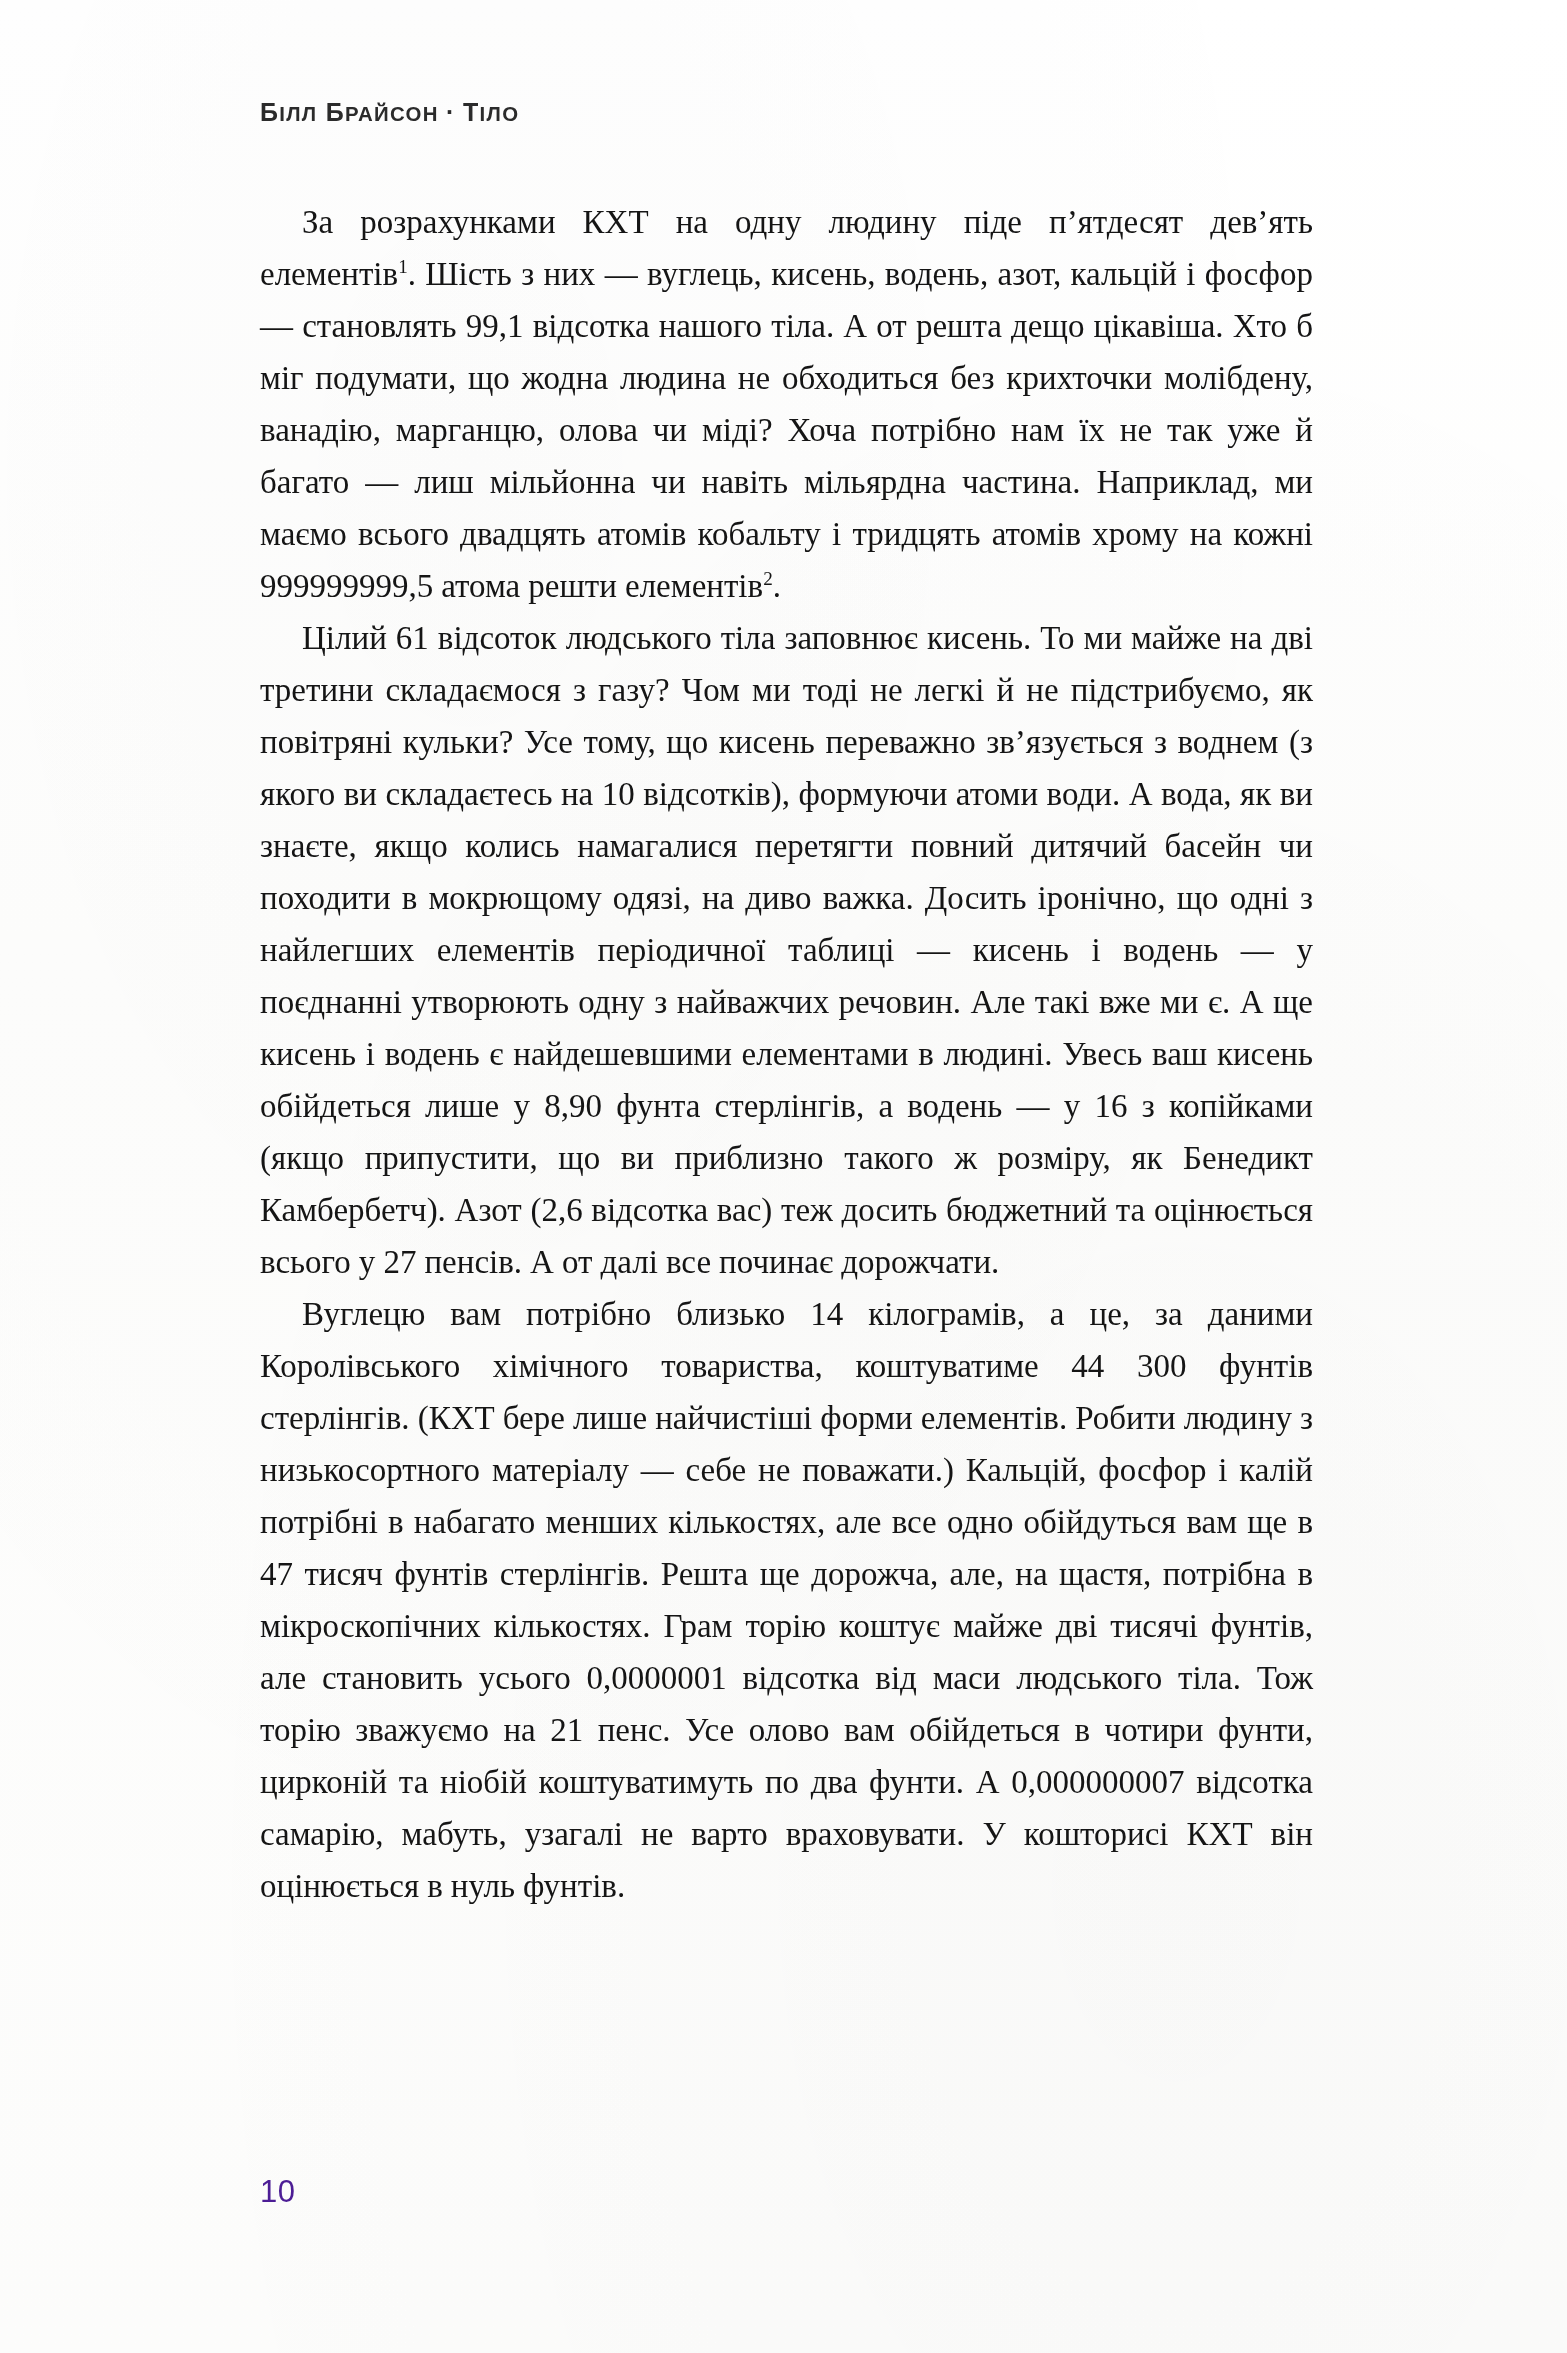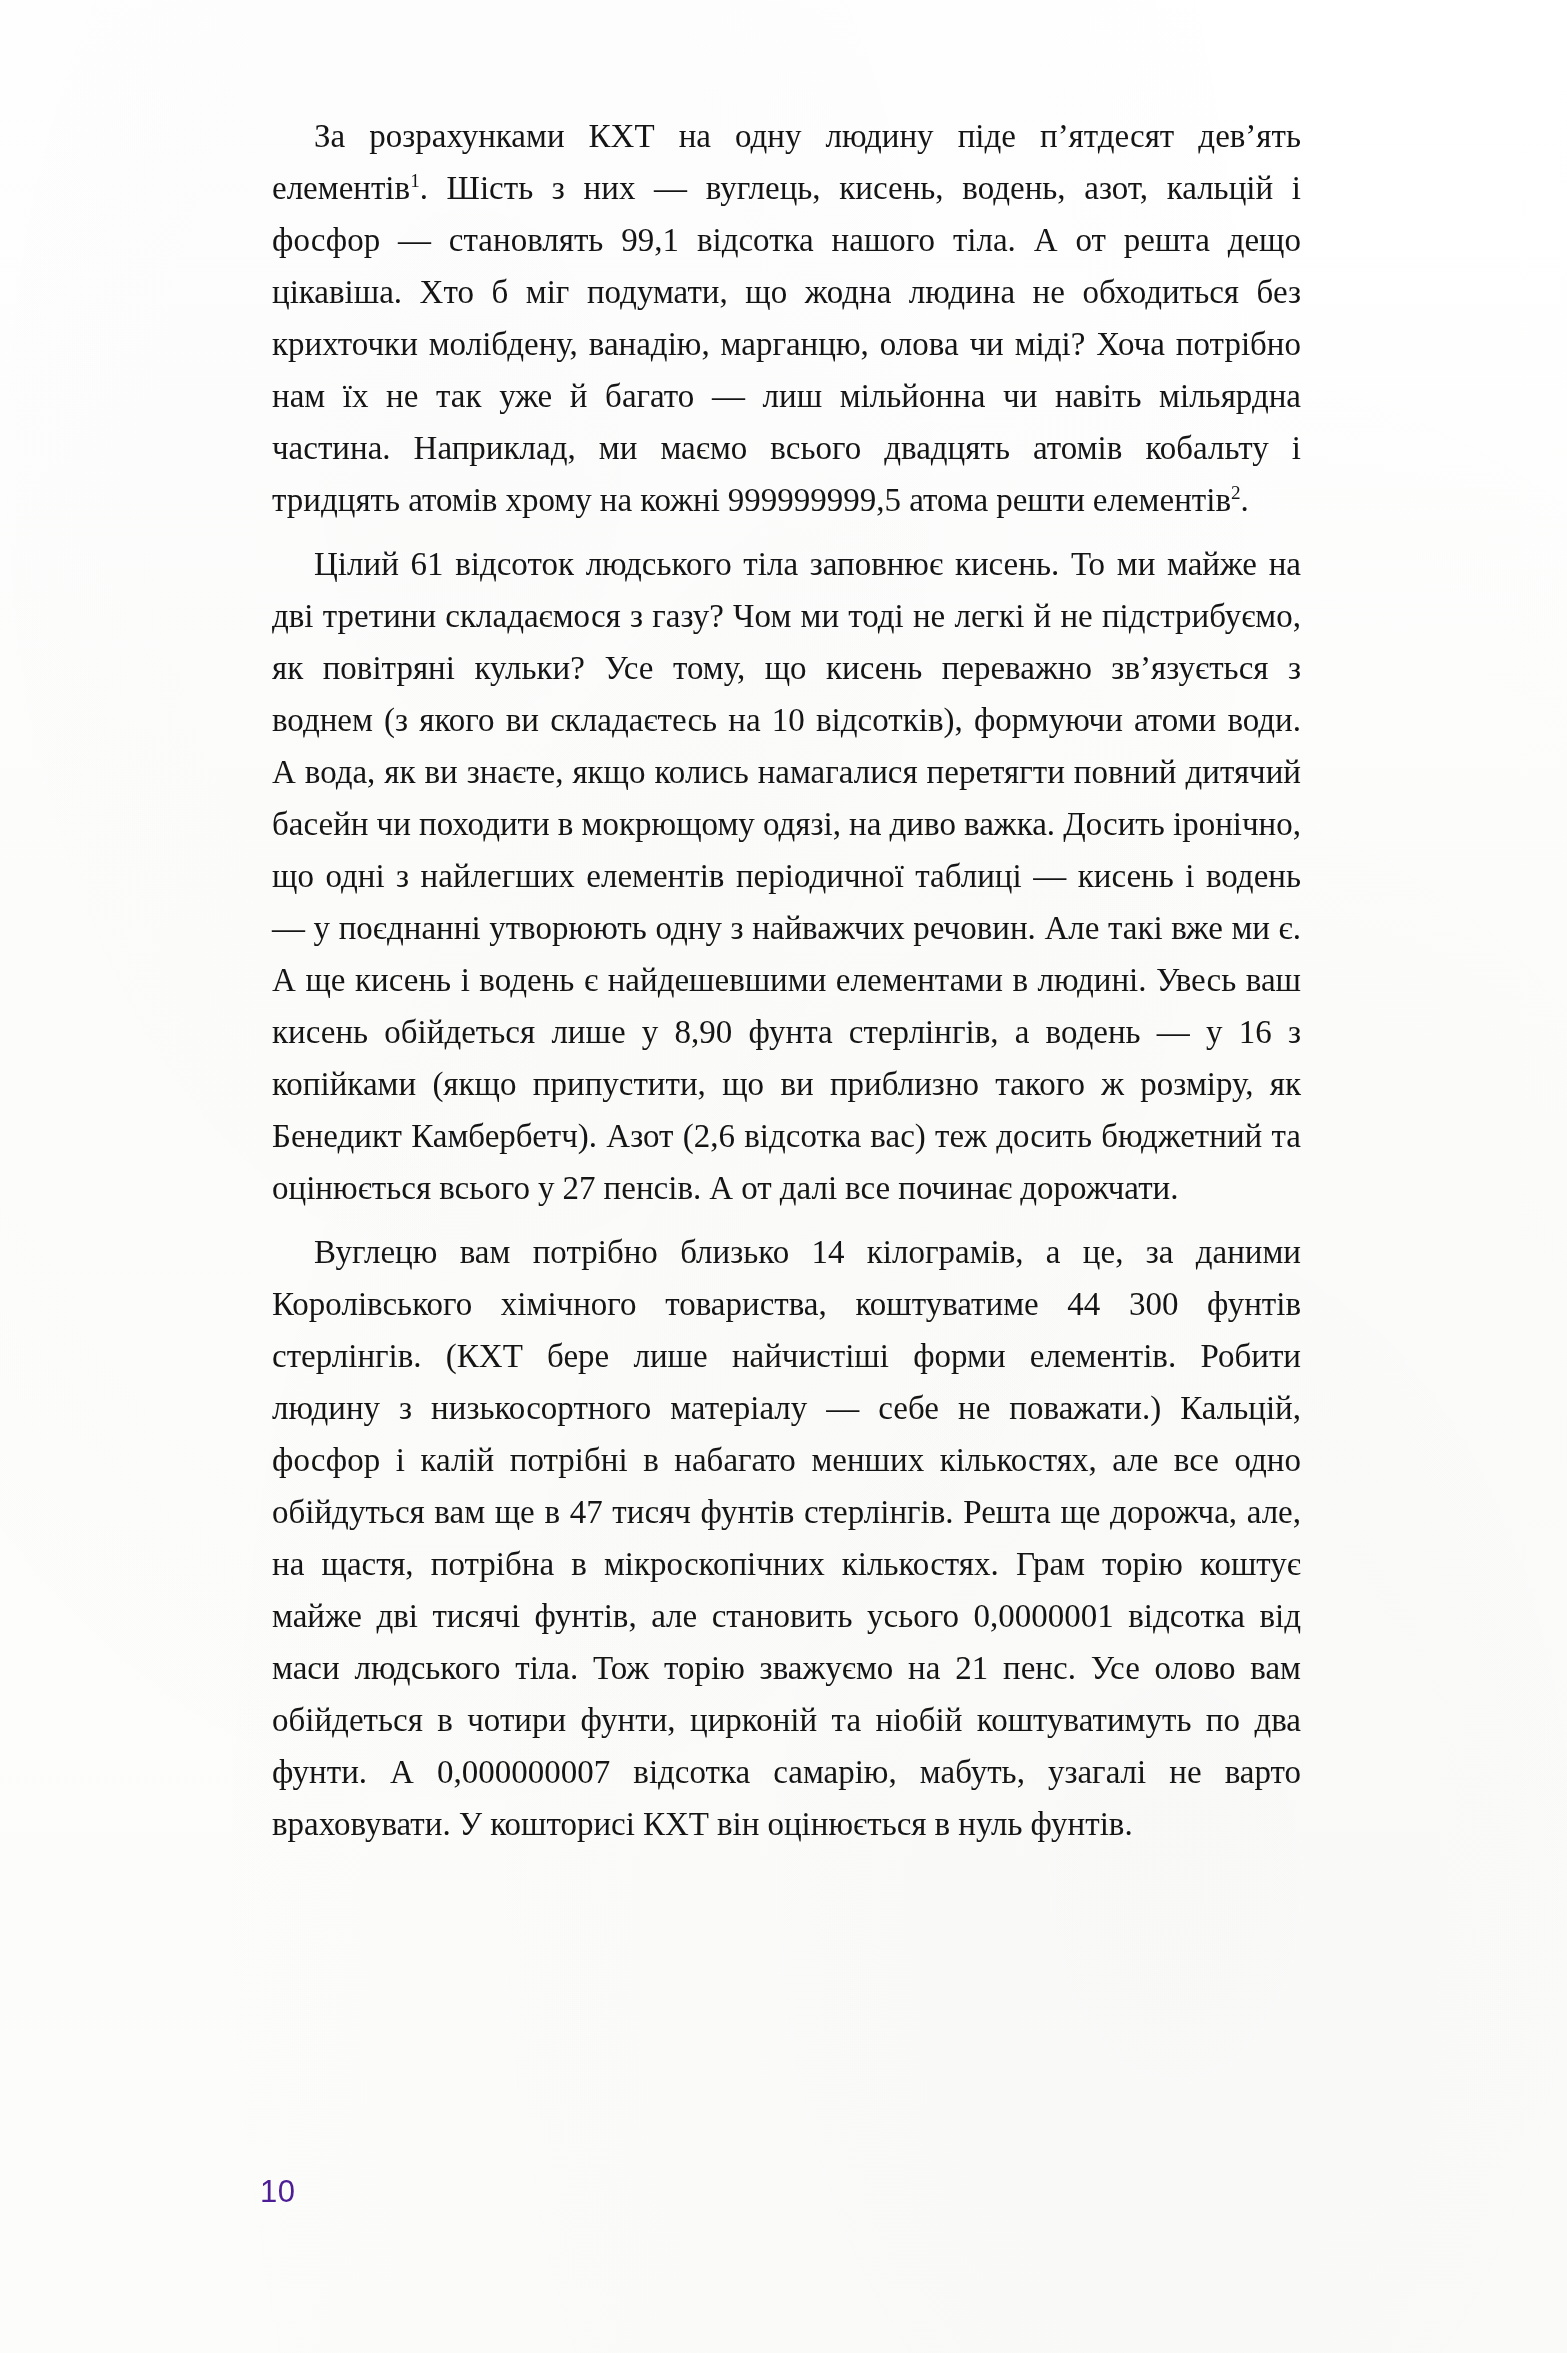--- a/index.html
+++ b/index.html
@@ -63,21 +63,21 @@
     line-height: 52px;
     text-align: justify;
     text-justify: inter-word;
     -webkit-hyphens: manual;
     hyphens: manual;
     word-spacing: -0.2px;
     color: #151515;
   }
 
   .body-copy p {
-    margin: 12px;
+    margin: 0;
     text-indent: 42px;
   }
 
   sup {
     font-size: 0.58em;
     vertical-align: super;
     line-height: 0;
   }
 
   .folio {
@@ -90,20 +90,23 @@
     letter-spacing: 0.4px;
   }
 </style>
 </head>
 <body>
 
 <div class="page">
 
   <div class="text-block">
 
+    <div class="running-head">
+      <span>Б<span class="rh-small">ІЛЛ</span> Б<span class="rh-small">РАЙСОН</span></span><span class="rh-dot">·</span><span>Т<span class="rh-small">ІЛО</span></span>
+    </div>
 
     <div class="body-copy">
 
       <p><span>За розрахунками КХТ на одну людину піде п’ятдесят дев’ять елементів</span><sup>1</sup><span>. Шість з них — вуглець, кисень, водень, азот, кальцій і фосфор — становлять 99,1 відсотка нашого тіла. А от решта дещо цікавіша. Хто б міг подумати, що жодна людина не обходиться без крихточки молібдену, ванадію, марганцю, олова чи міді? Хоча потрібно нам їх не так уже й багато — лиш мільйонна чи навіть мільярдна частина. Наприклад, ми маємо всього двадцять атомів кобальту і тридцять атомів хрому на кожні 999999999,5 атома решти елементів</span><sup>2</sup><span>.</span></p>
 
       <p>Цілий 61 відсоток людського тіла заповнює кисень. То ми майже на дві третини складаємося з газу? Чом ми тоді не легкі й не підстрибуємо, як повітряні кульки? Усе тому, що кисень переважно зв’язується з воднем (з якого ви складаєтесь на 10 відсотків), формуючи атоми води. А вода, як ви знаєте, якщо колись намагалися перетягти повний дитячий басейн чи походити в мокрющому одязі, на диво важка. Досить іронічно, що одні з найлегших елементів періодичної таблиці — кисень і водень — у поєднанні утворюють одну з найважчих речовин. Але такі вже ми є. А ще кисень і водень є найдешевшими елементами в людині. Увесь ваш кисень обійдеться лише у 8,90 фунта стерлінгів, а водень — у 16 з копійками (якщо припустити, що ви приблизно такого ж розміру, як Бенедикт Камбербетч). Азот (2,6 відсотка вас) теж досить бюджетний та оцінюється всього у 27 пенсів. А от далі все починає дорожчати.</p>
 
       <p>Вуглецю вам потрібно близько 14 кілограмів, а це, за даними Королівського хімічного товариства, коштуватиме 44 300 фунтів стерлінгів. (КХТ бере лише найчистіші форми елементів. Робити людину з низькосортного матеріалу — себе не поважати.) Кальцій, фосфор і калій потрібні в набагато менших кількостях, але все одно обійдуться вам ще в 47 тисяч фунтів стерлінгів. Решта ще дорожча, але, на щастя, потрібна в мікроскопічних кількостях. Грам торію коштує майже дві тисячі фунтів, але становить усього 0,0000001 відсотка від маси людського тіла. Тож торію зважуємо на 21 пенс. Усе олово вам обійдеться в чотири  фунти, цирконій та ніобій коштуватимуть по два фунти. А 0,000000007 відсотка самарію, мабуть, узагалі не варто враховувати. У кошторисі КХТ він оцінюється в нуль фунтів.</p>
 
 

